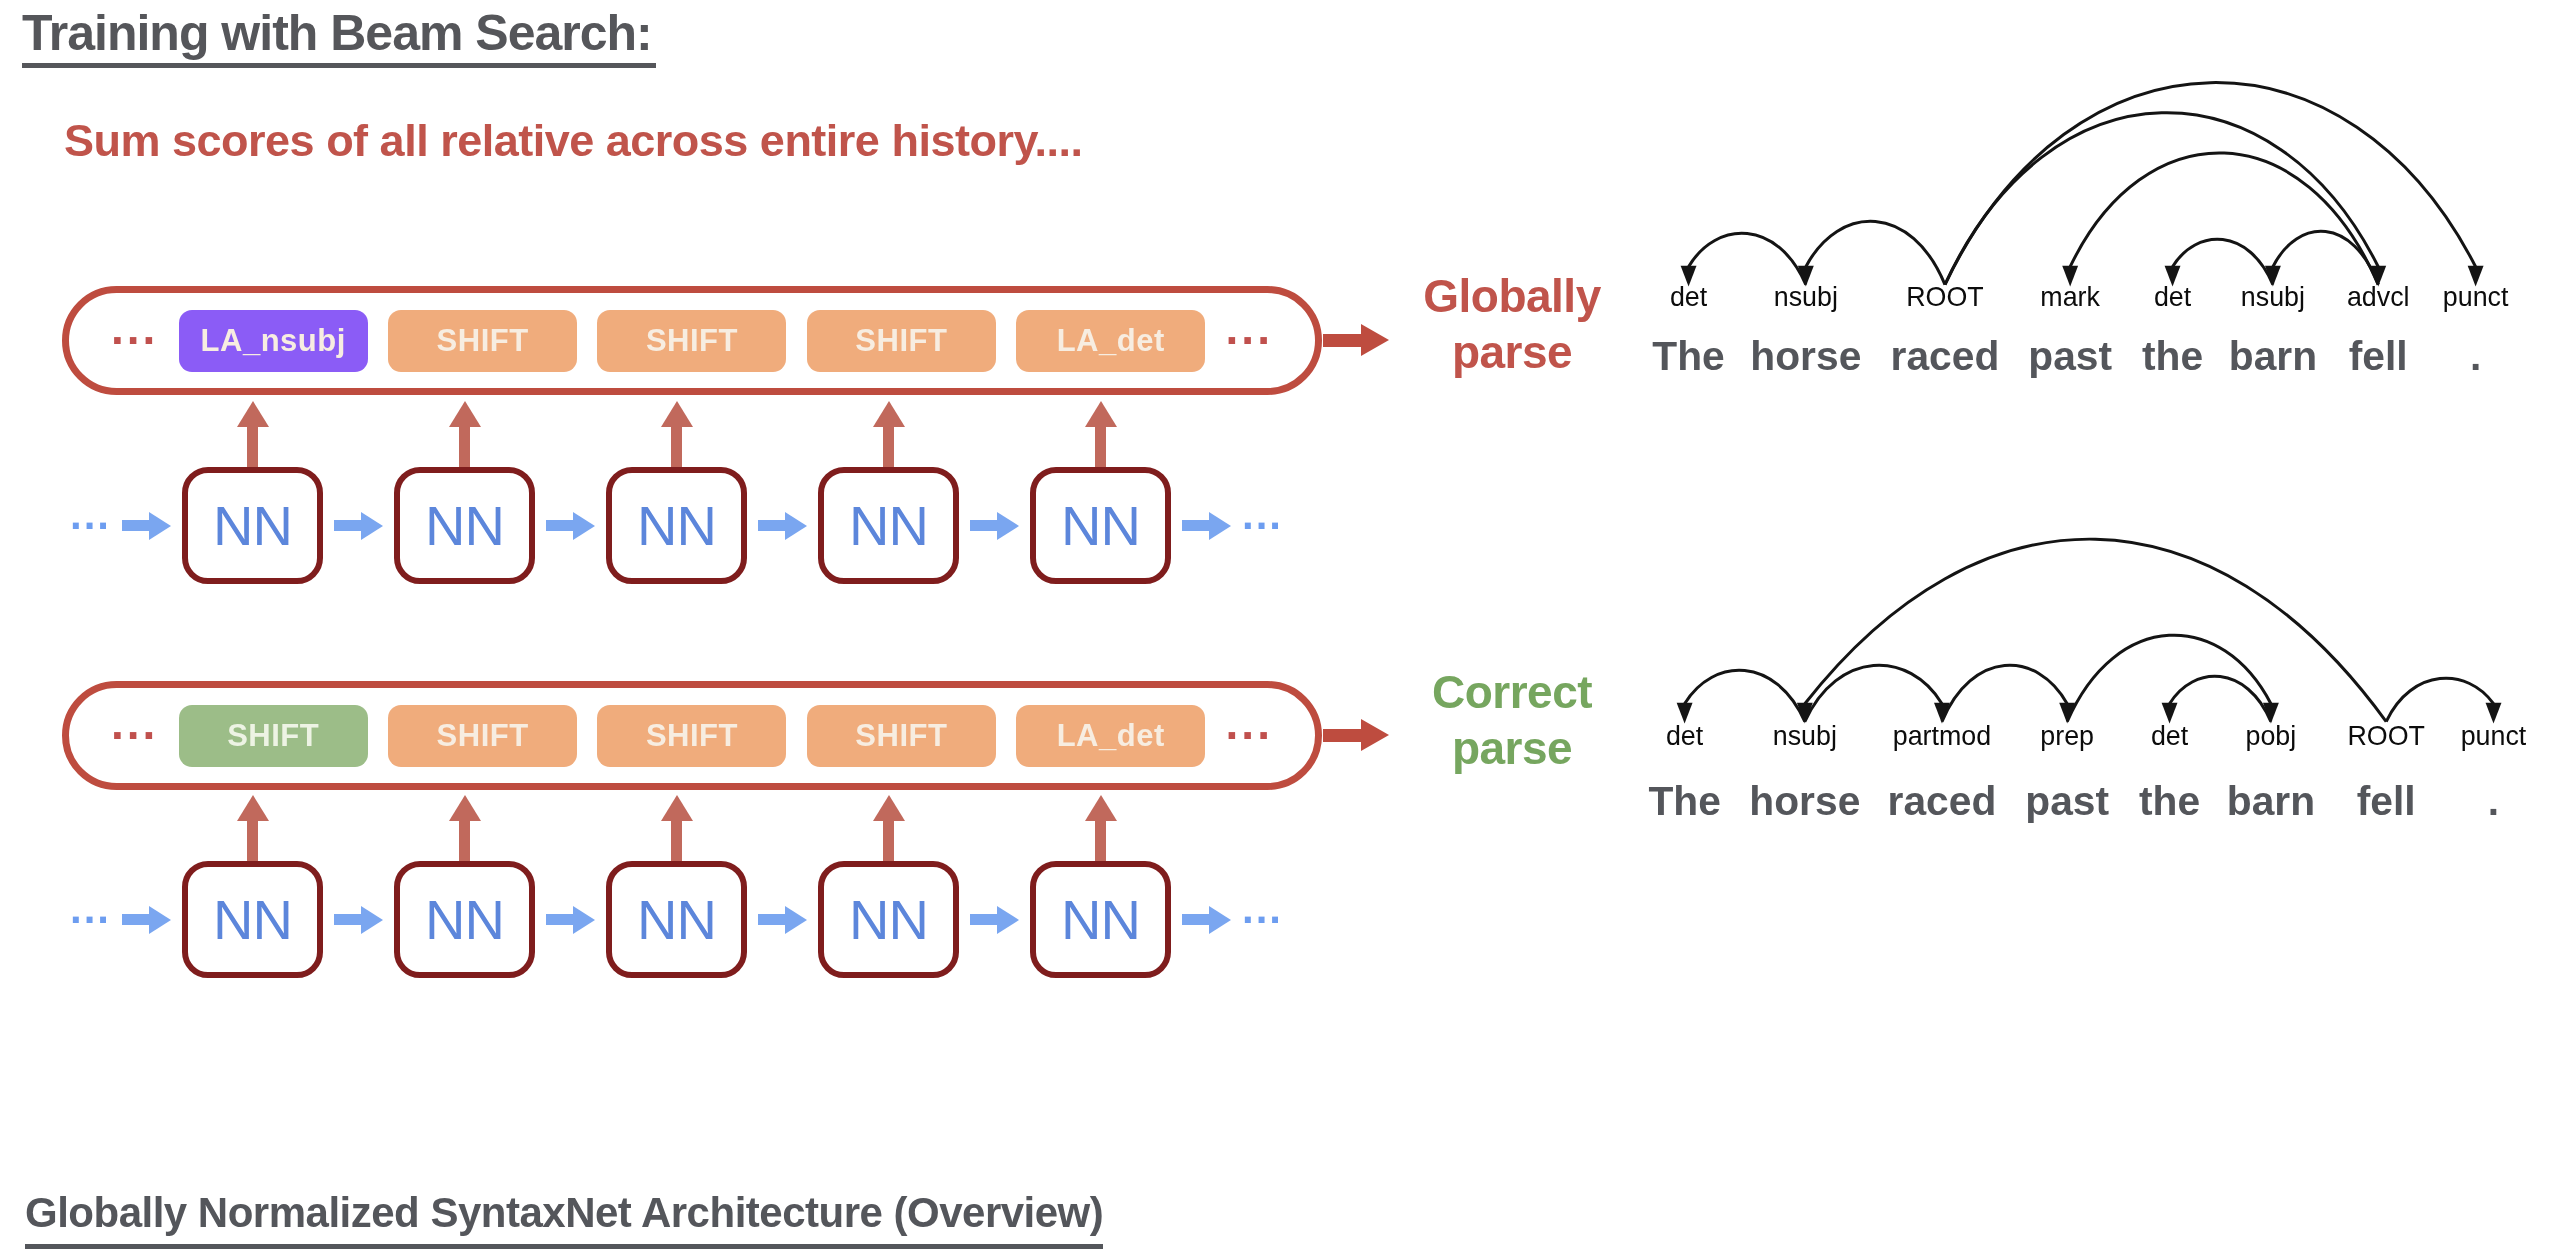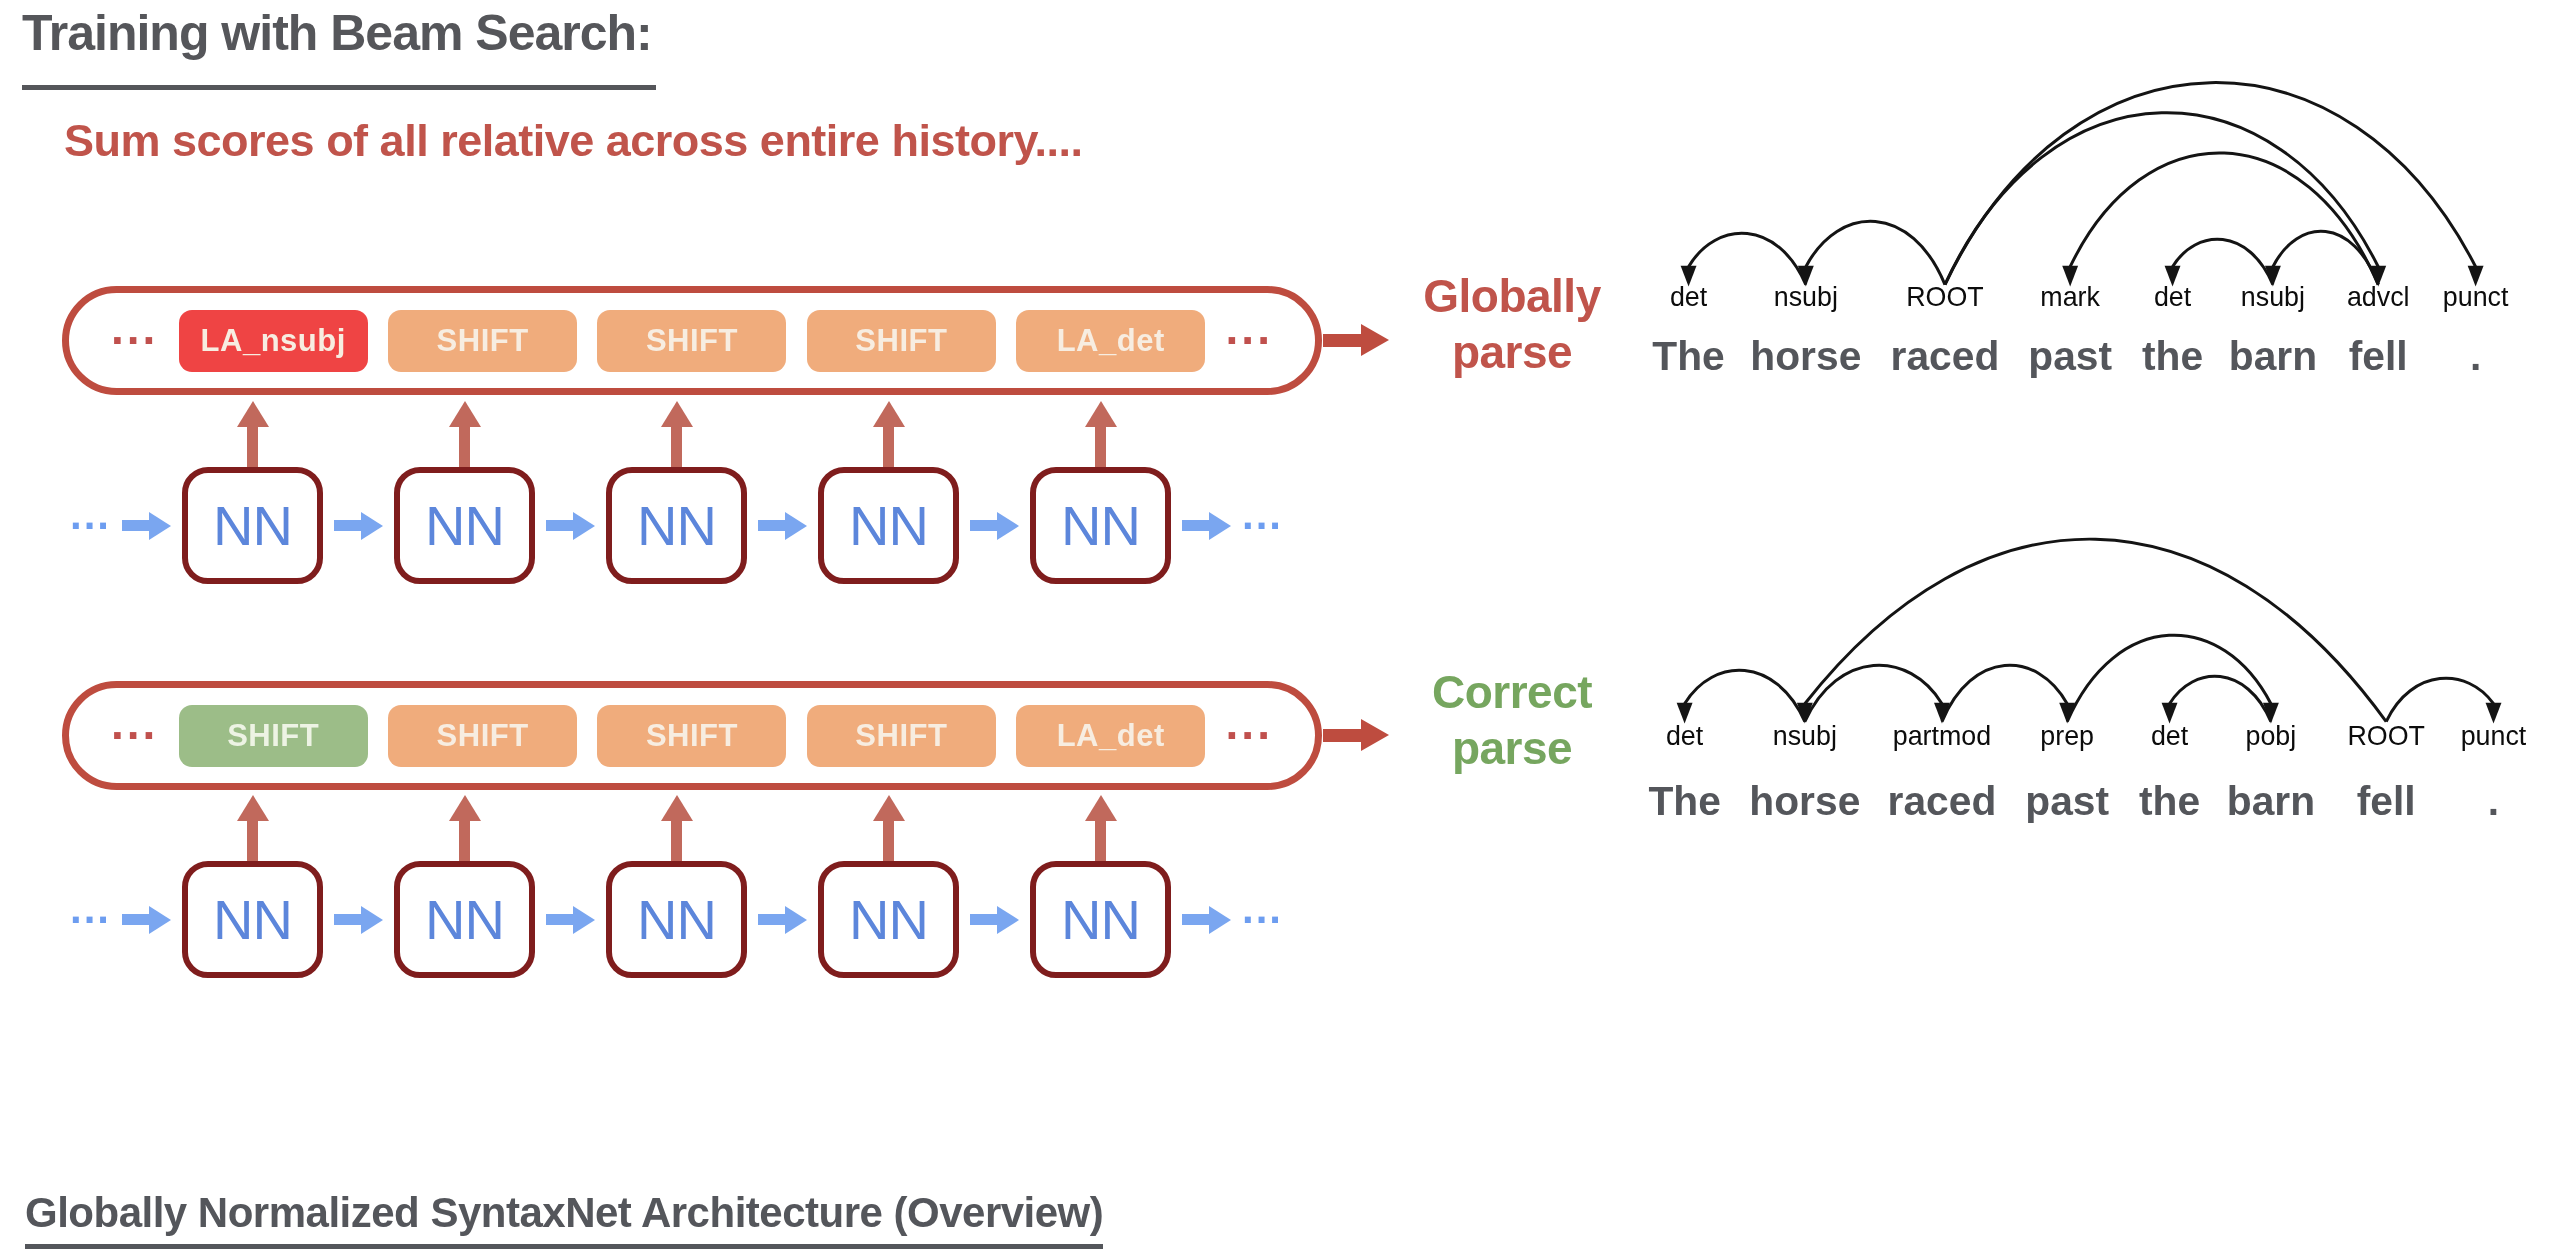--- a/index.html
+++ b/index.html
@@ -3,37 +3,37 @@
 <meta charset="utf-8">
 <style>
   html,body{margin:0;padding:0;background:#ffffff;}
   .slide{
     position:relative;width:2576px;height:1254px;background:#ffffff;overflow:hidden;
     font-family:"Liberation Sans","DejaVu Sans",sans-serif;
   }
   
   .title{
     position:absolute;left:22px;top:4px;font-size:50px;font-weight:700;color:#55565A;
-    letter-spacing:-1px;border-bottom:5px solid #55565A;padding:0 4px 23px 0;display:inline-block;
+    letter-spacing:-1px;border-bottom:5px solid #55565A;padding:0 4px 1px 0;display:inline-block;
   }
   .caption{
     position:absolute;left:64px;top:115px;font-size:45px;font-weight:600;color:#C0544B;letter-spacing:-0.5px;
   }
   
   .pill{
     position:absolute;left:62px;width:1260px;height:109px;box-sizing:border-box;
     border:7px solid #BE4C3F;border-radius:56px;background:#fff;
     display:flex;align-items:center;justify-content:space-between;padding:0 42px;
   }
   .pill-1{top:286px;} .pill-2{top:681px;}
   .dbox{
     width:189px;height:62px;border-radius:13px;display:flex;align-items:center;justify-content:center;
     font-size:31px;font-weight:700;color:#F7EDE1;letter-spacing:0.5px;flex:0 0 auto;
   }
-  .rose{background:#ef4444;} .orange{background:#F0AC7C;} .green{background:#9CBD88;color:#EDF3E4;}
+  .rose{background:#8b5cf6;} .orange{background:#F0AC7C;} .green{background:#9CBD88;color:#EDF3E4;}
   .dots{font-size:46px;font-weight:800;letter-spacing:3px;line-height:1;transform:translateY(-13px);}
   .red-dots{color:#C0504D;}
   .blue-dots{color:#6D9DF0;font-size:42px;letter-spacing:2px;transform:translateY(-11px);}
   
   .exit-arrow{position:absolute;display:flex;align-items:center;}
   .exit-1{left:1323px;top:324px;} .exit-2{left:1323px;top:719px;}
   .exit-arrow .bar{width:38px;height:13px;background:#BE4C3F;}
   .exit-arrow .tri{width:0;height:0;border-top:16px solid transparent;border-bottom:16px solid transparent;border-left:28px solid #BE4C3F;}
   
   .result{position:absolute;width:278px;text-align:center;font-size:46px;font-weight:600;line-height:1.22;letter-spacing:-0.5px;}

